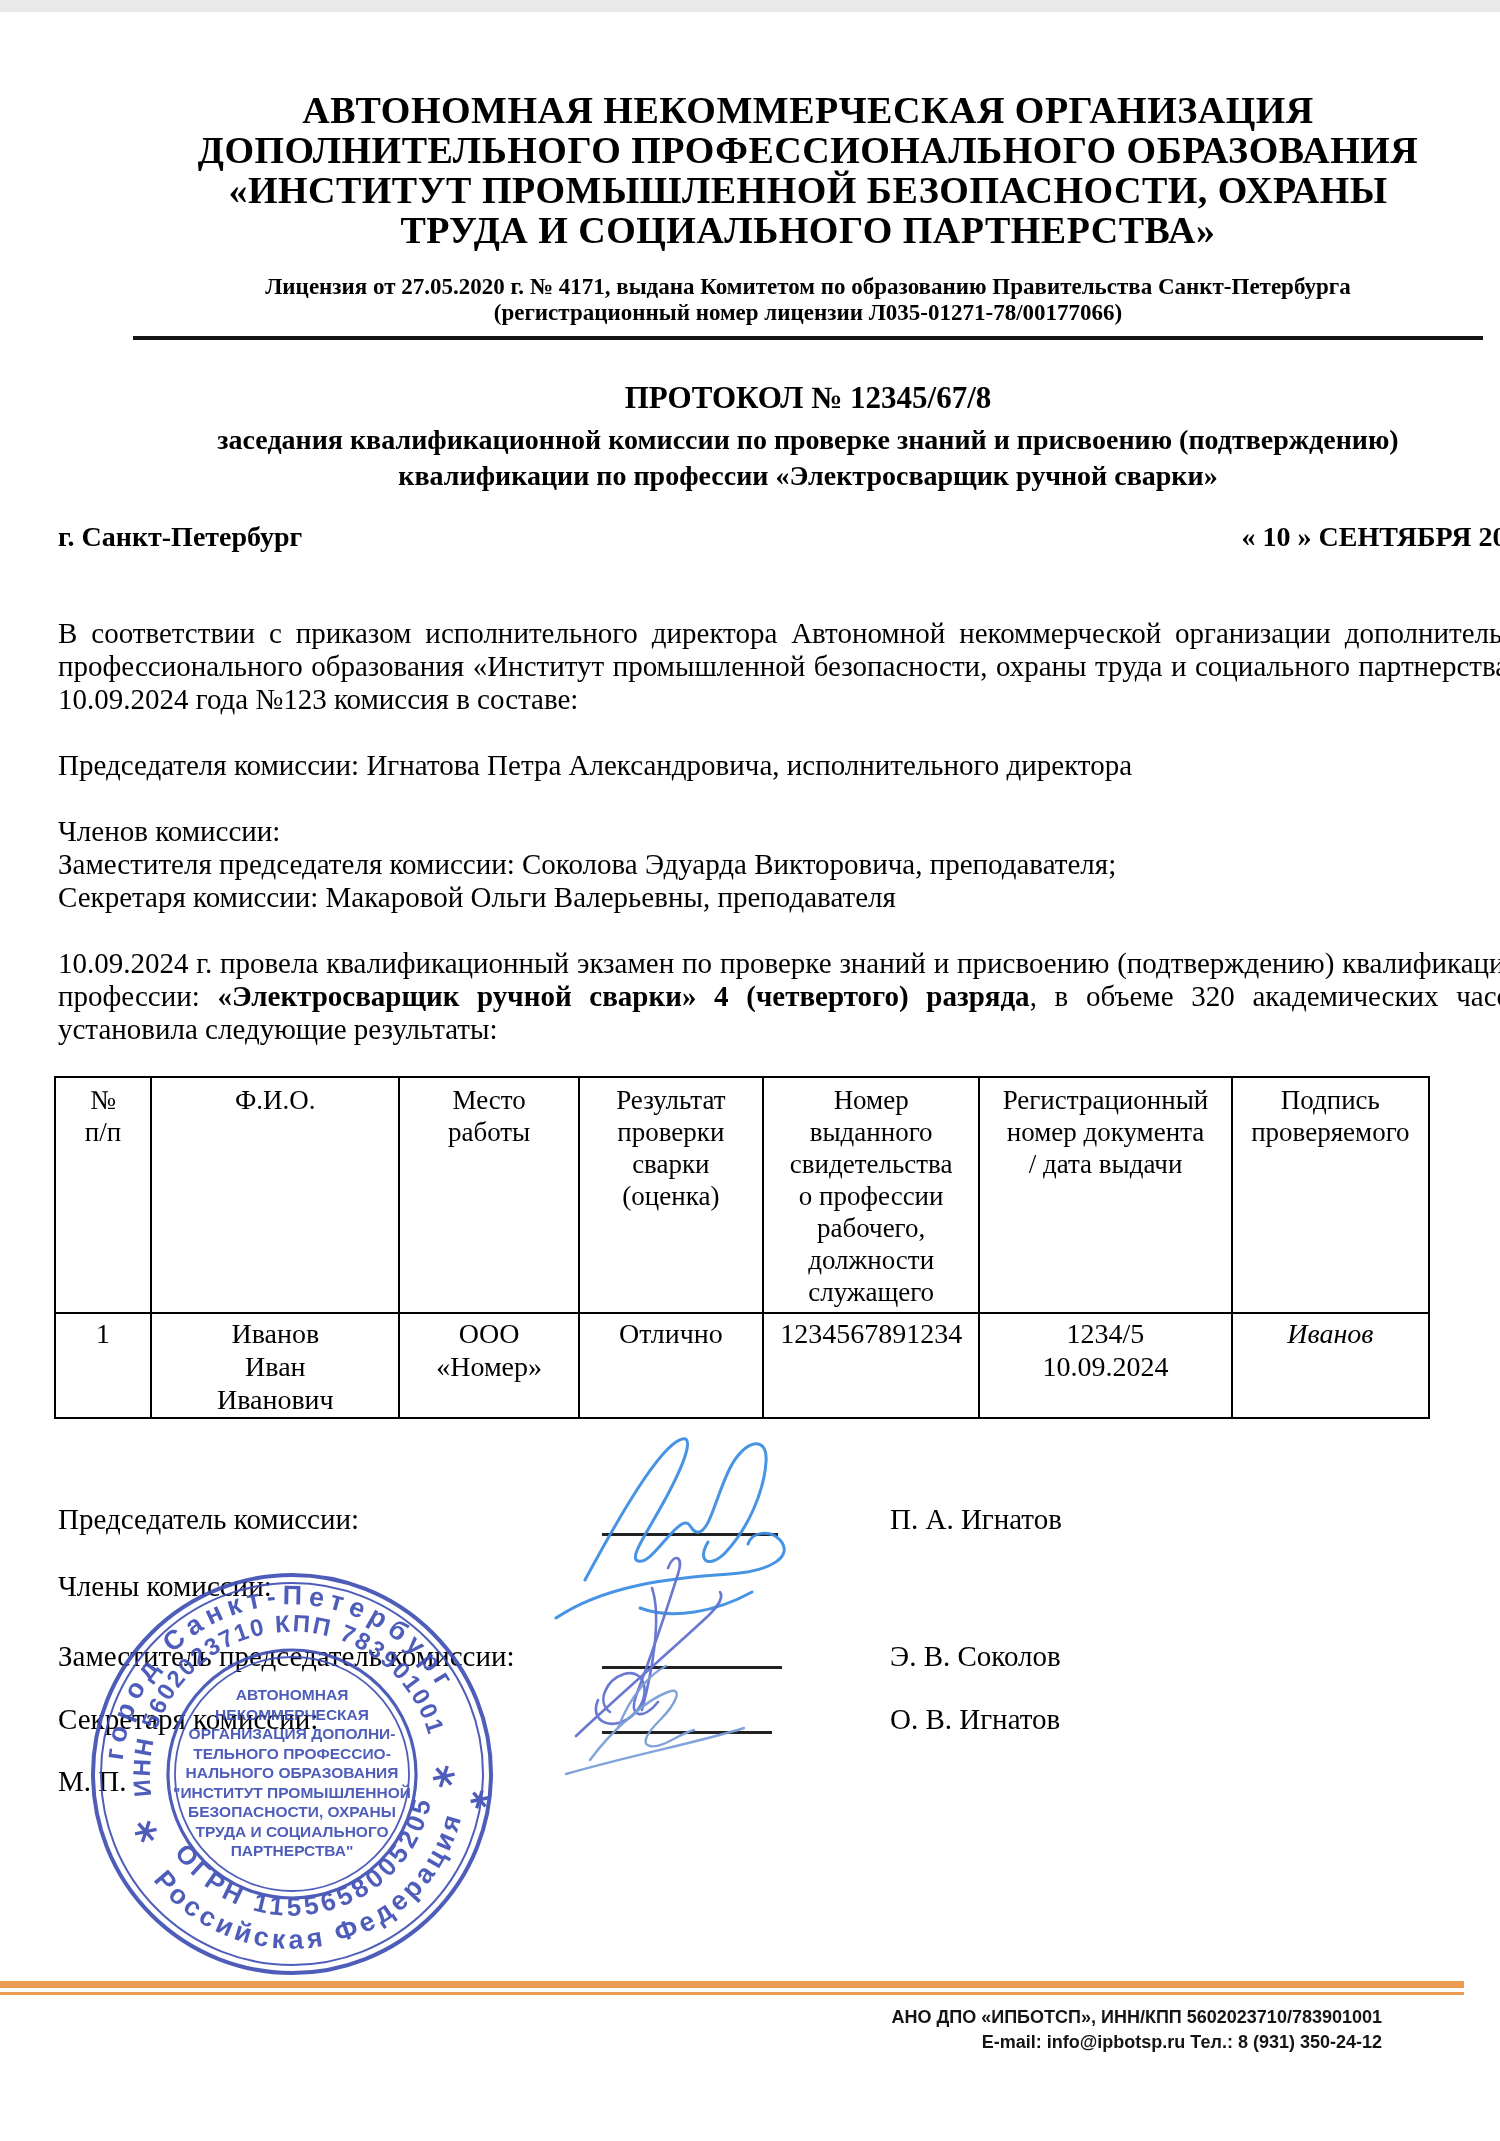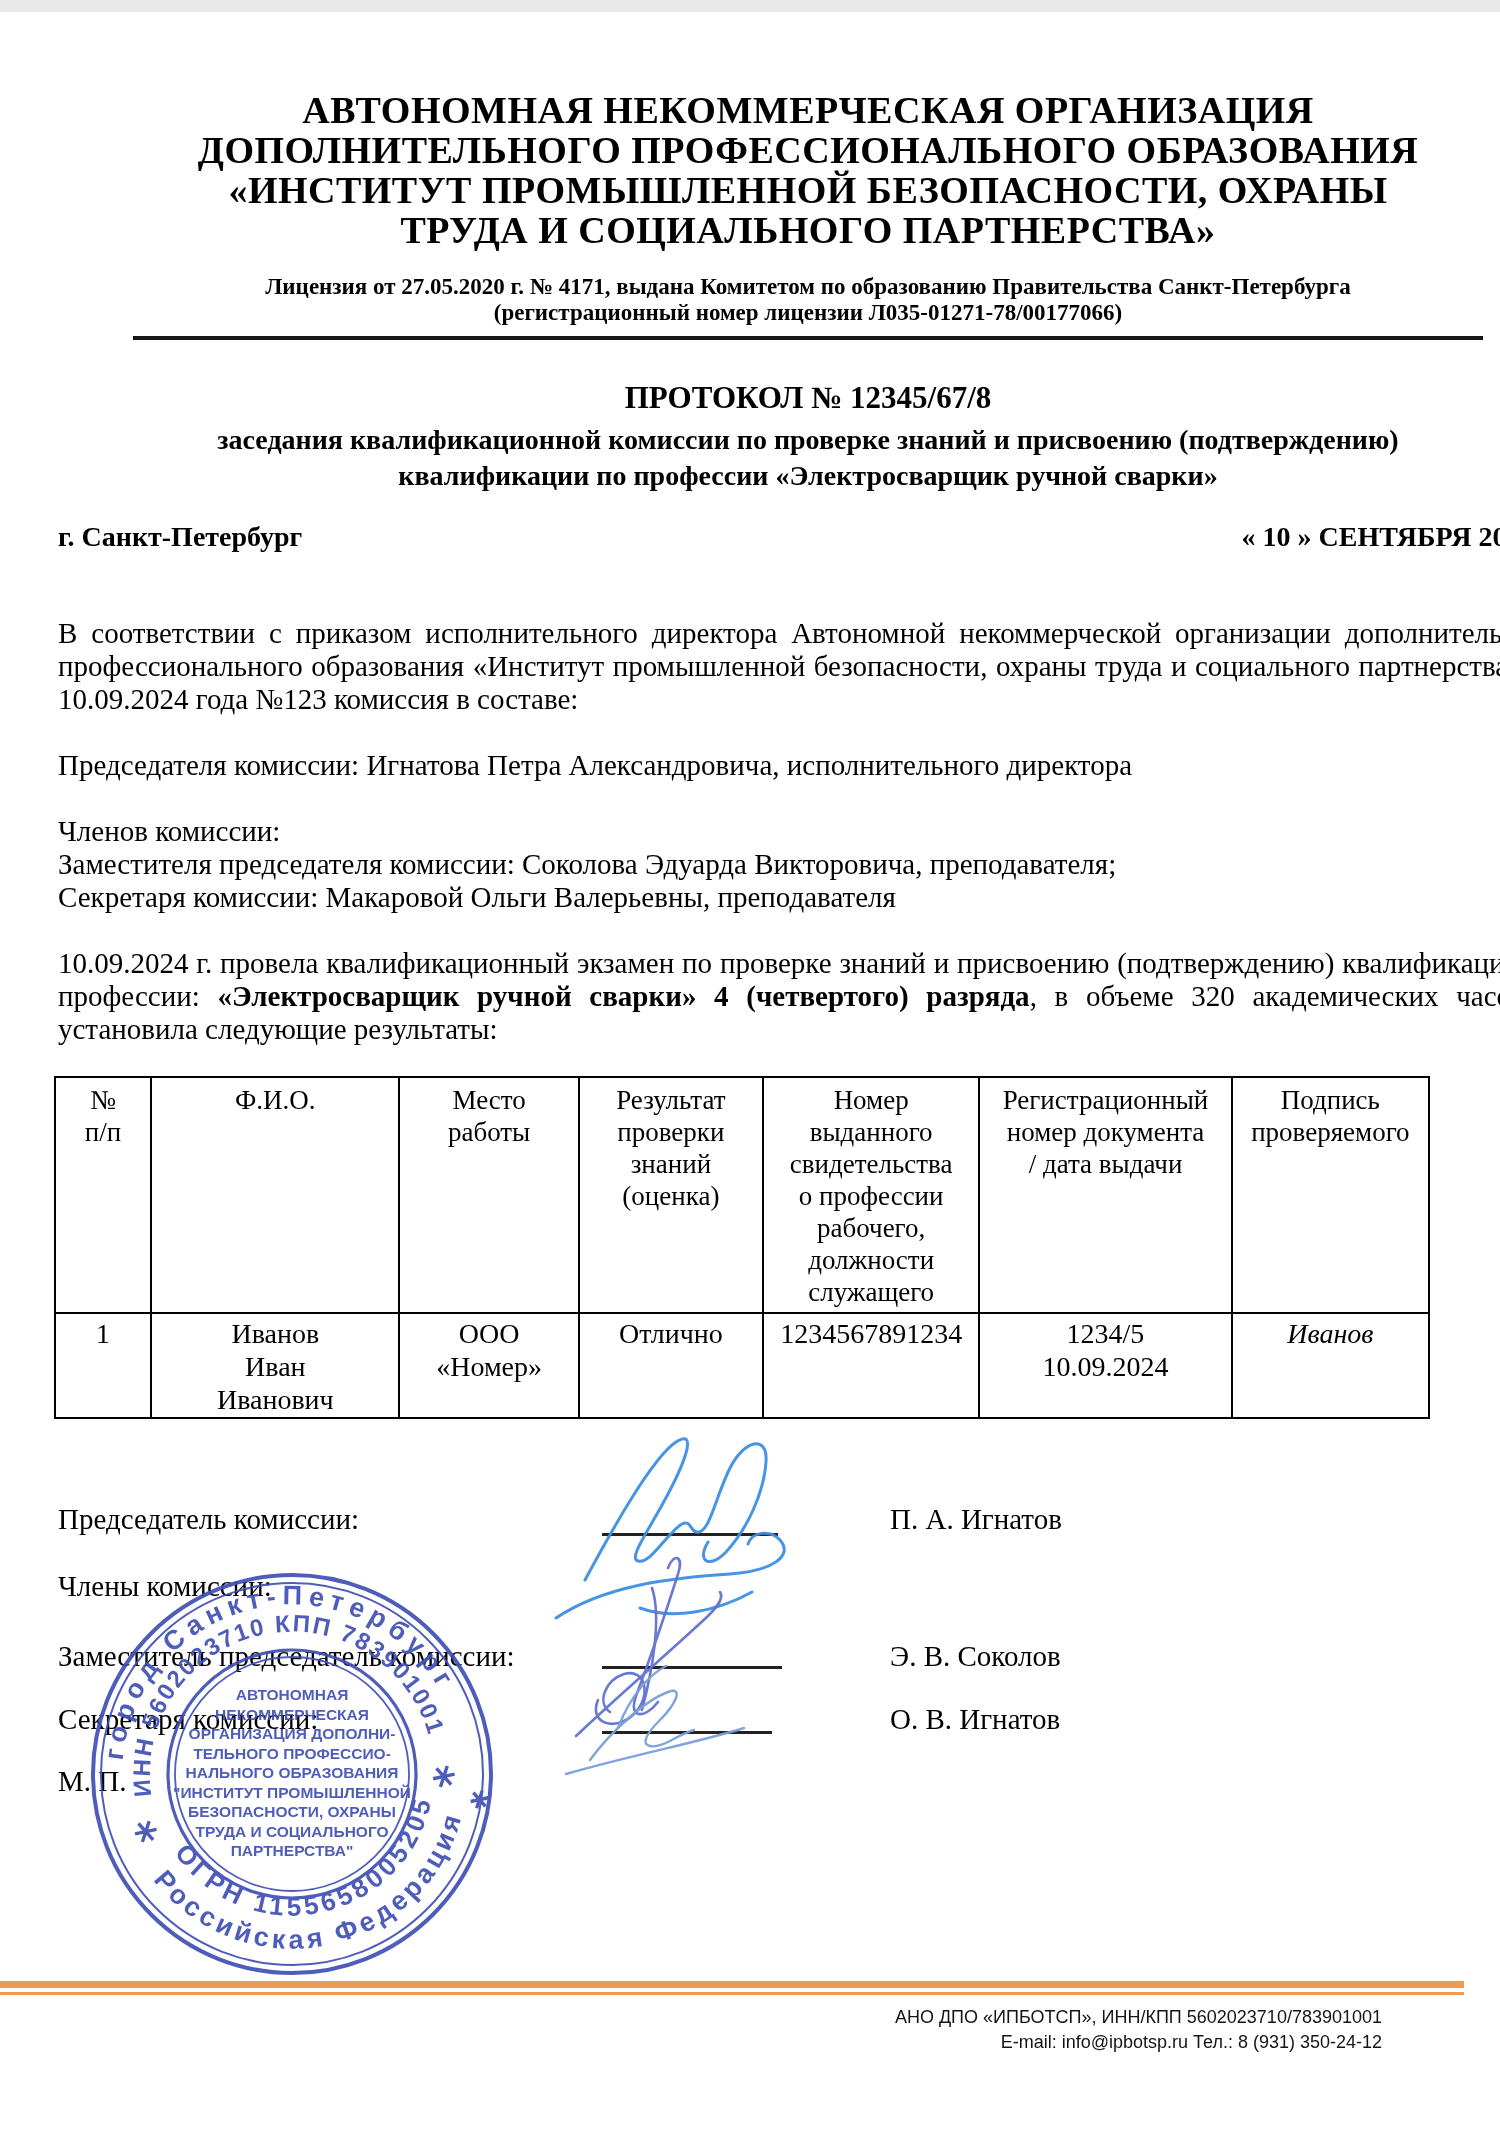--- a/index.html
+++ b/index.html
@@ -47,21 +47,21 @@
   .sr3{ margin-top:37px;}
   .sr4{ margin-top:30px;}
   .sr5{ margin-top:29px;}
   .sig-underline{ position:absolute; left:544px; bottom:0; width:176px; border-bottom:3px solid #222;}
   .u2{ bottom:4px; width:180px;}
   .u3{ bottom:2px; width:170px;}
   .sig-name{ position:absolute; left:832px; top:0; white-space:nowrap;}
   
   .overlay{ position:absolute; left:0; top:0; pointer-events:none;}
   
-  .footer{ position:absolute; left:0; top:1969px; width:1464px;}
+  .footer{ position:absolute; left:0; top:1969px; width:1464px;font-weight:bold;}
   .fbar1{ height:7px;}
   .fbar2{ margin-top:4px; height:3px;}
   .ftext{ margin-top:10px; padding-right:82px; text-align:right; font-family:"Liberation Sans", sans-serif; font-size:18px; line-height:25px; color:#141414;}
   .stamp-center{ font-family:"Liberation Sans", sans-serif; font-weight:bold;}
   .ring-text{ font-family:"Liberation Sans", sans-serif; font-weight:bold;}
 </style>
 </head>
 <body>
 
 <div class="page">
@@ -117,21 +117,21 @@
       </colgroup>
       <tbody>
           <tr>
         <th>№
 п/п</th>
         <th>Ф.И.О.</th>
         <th>Место
 работы</th>
         <th>Результат
 проверки
-знаний
+сварки
 (оценка)</th>
         <th>Номер
 выданного
 свидетельства
 о профессии
 рабочего,
 должности
 служащего</th>
         <th>Регистрационный
 номер документа

